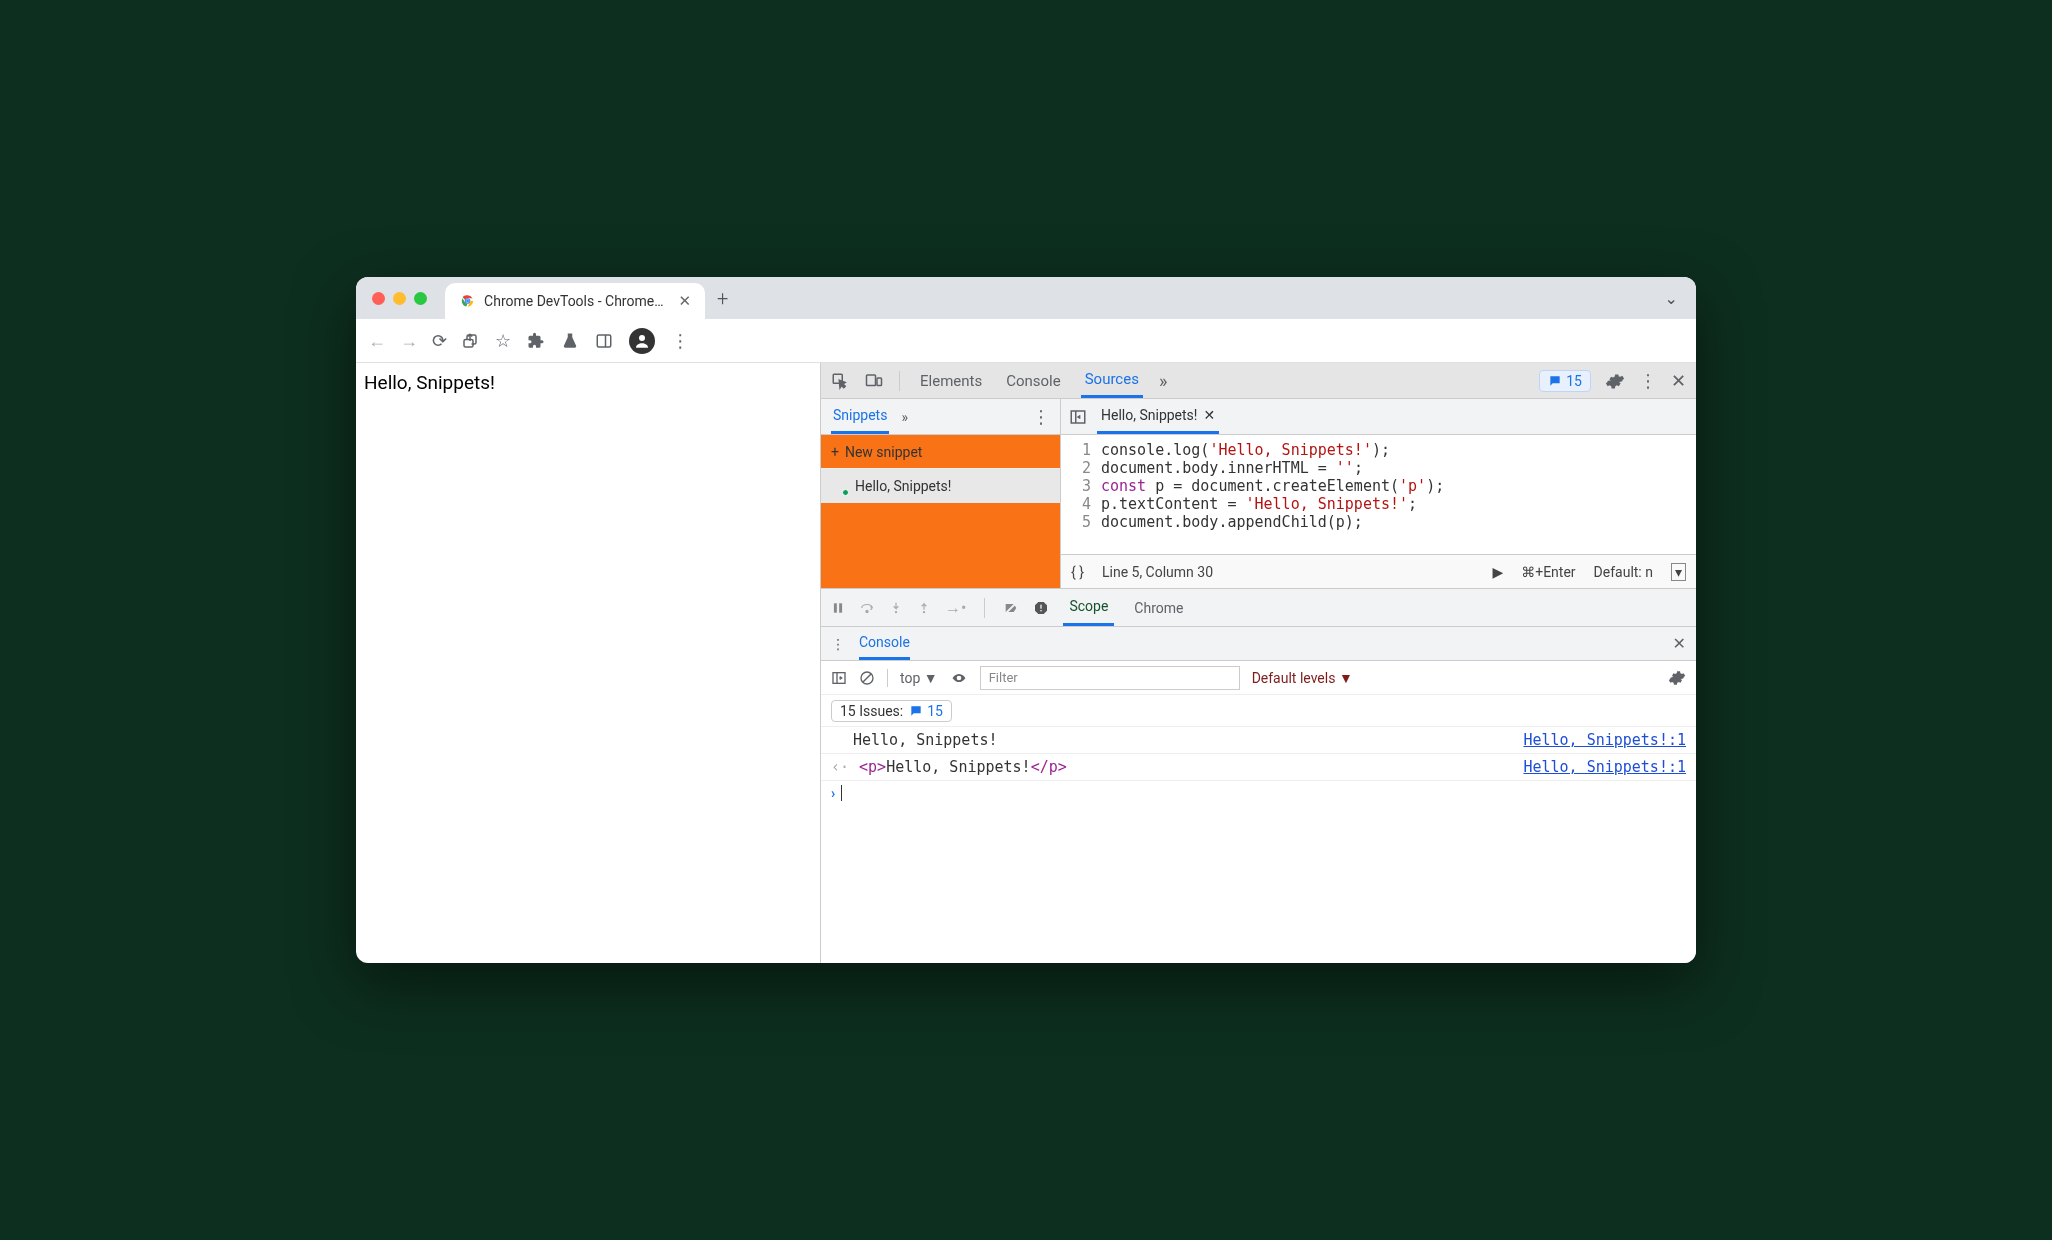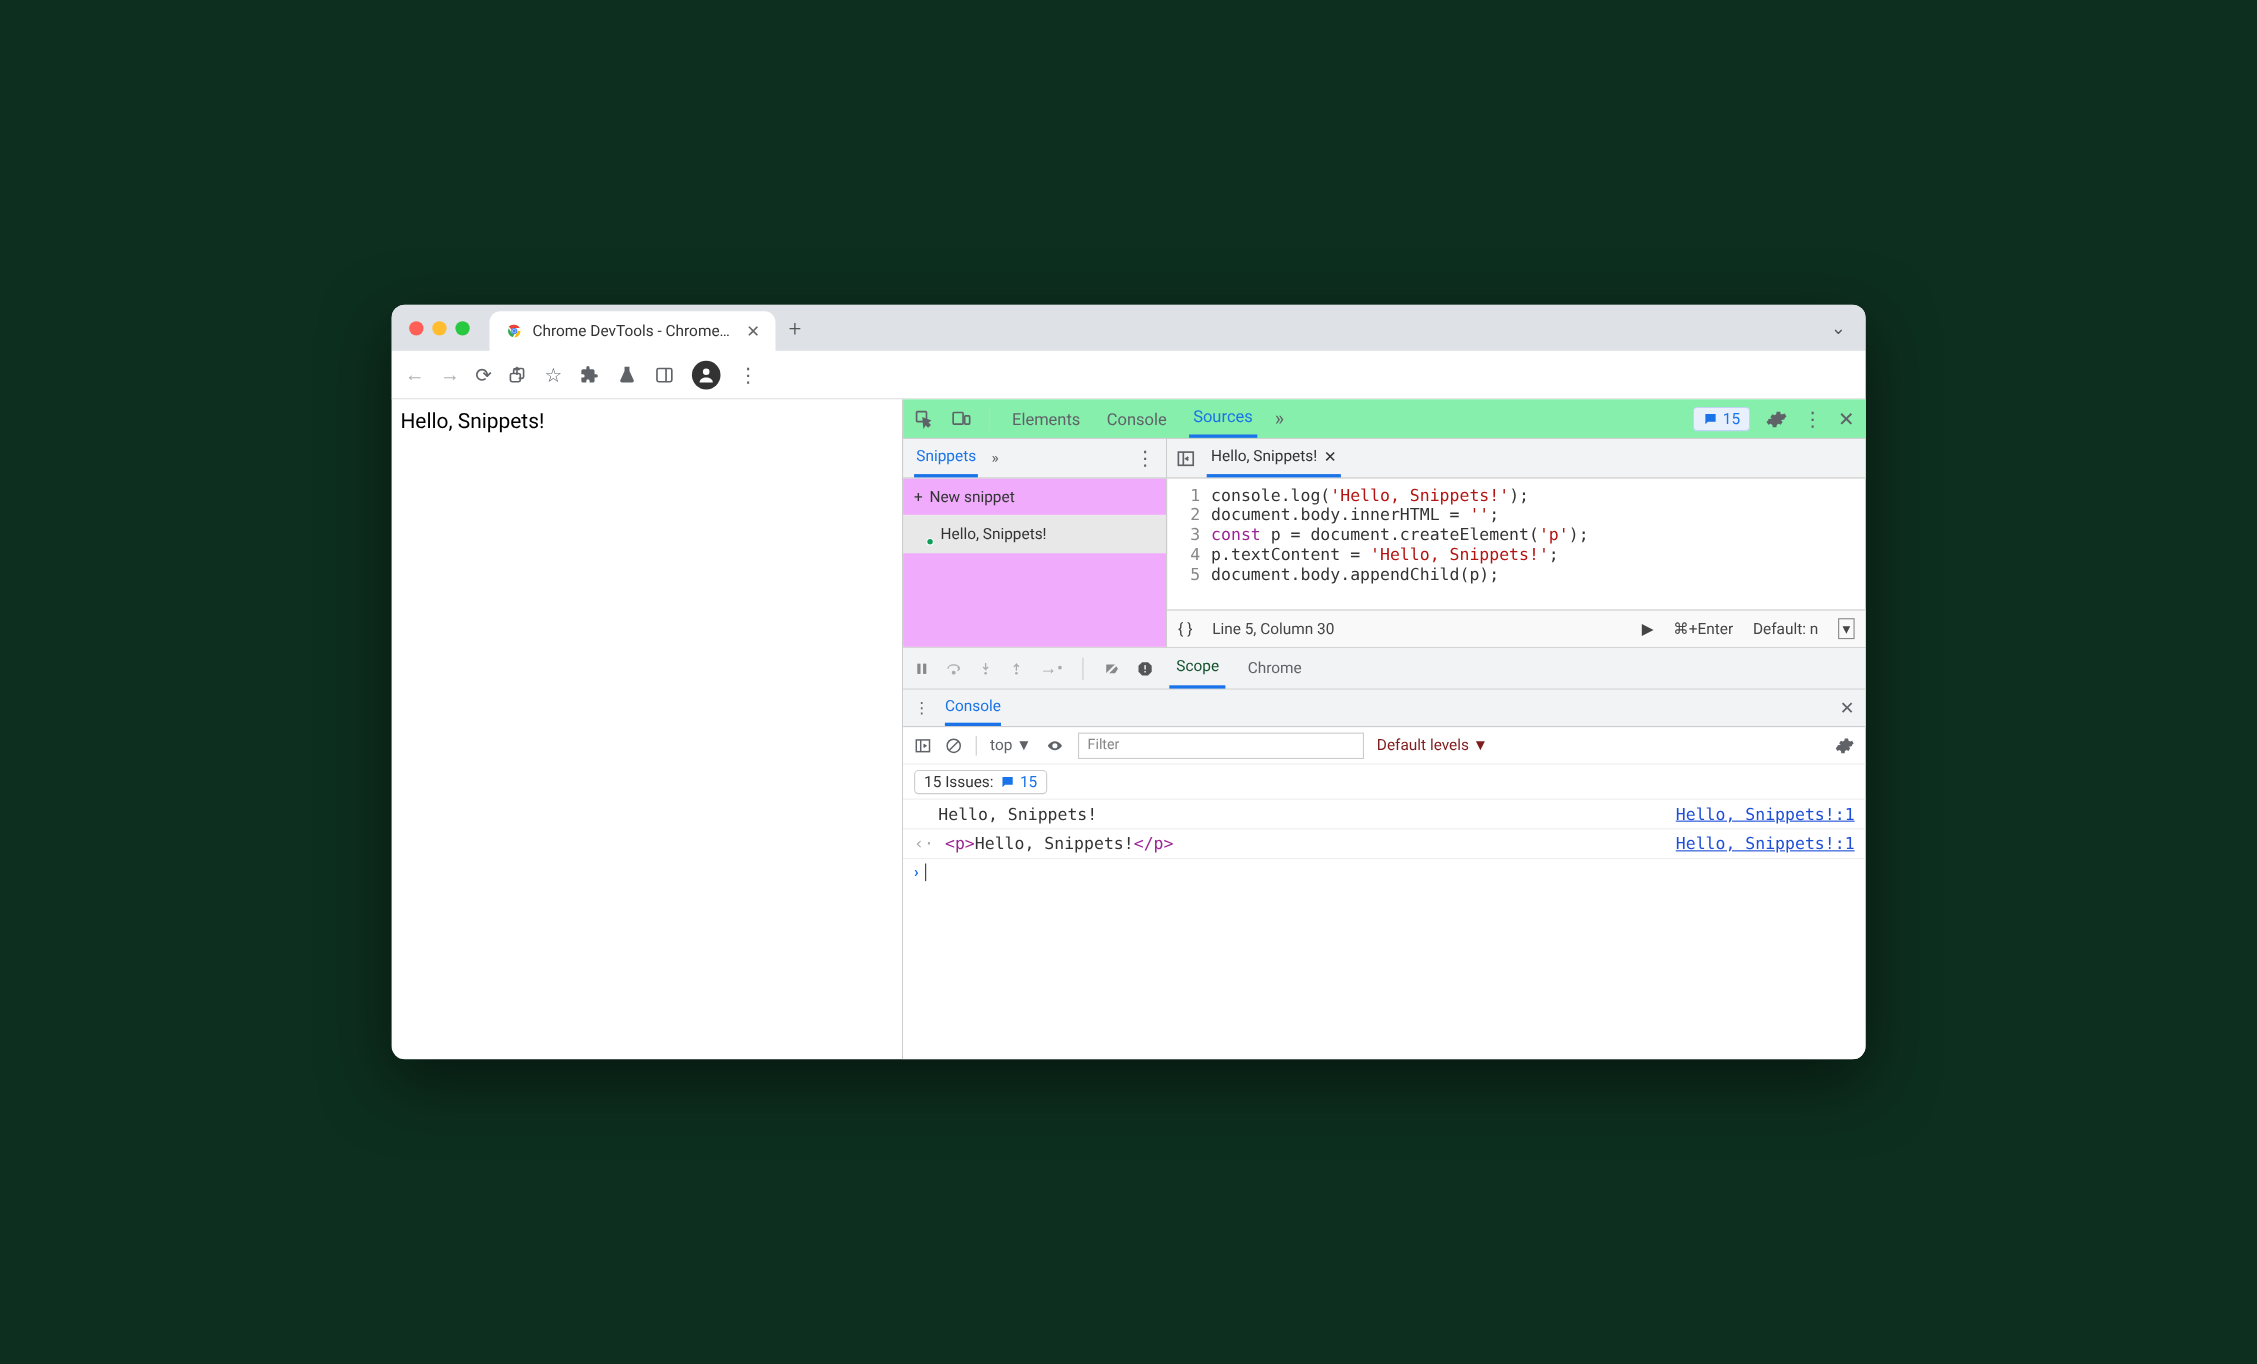--- a/index.html
+++ b/index.html
@@ -84,36 +84,36 @@
   width: 465px;
   padding: 8px;
   font-size: 19px;
   color: #000;
   border-right: 1px solid #ccc;
 }
 
 .devtools { flex: 1; display: flex; flex-direction: column; background: #fff; font-size: 14px; color: #333; }
 .dt-top {
   height: 36px;
-  background: #86efac;
+  background: #e5e5e5;
   border-bottom: 1px solid #ccc;
   display: flex;
   align-items: center;
   padding: 0 10px;
   gap: 16px;
 }
 .dt-top .sep { width:1px; height:20px; background:#ccc; }
 .dt-tab { color: #5f6368; padding: 0 4px; height:100%; display:flex; align-items:center; font-size:15px; }
 .dt-tab.active { color: #1a73e8; border-bottom: 3px solid #1a73e8; }
 .dt-top .right { margin-left: auto; display:flex; align-items:center; gap:14px; }
 .issue-badge { background:#e8f0fe; border-radius:4px; padding:2px 8px; color:#1a73e8; display:flex; align-items:center; gap:4px; font-size:14px; border:1px solid #c0d5f5;}
 .icbtn { color:#5f6368; font-size:18px; }
 
 .sources-row { display:flex; height: 190px; border-bottom:1px solid #ccc; }
-.snippets-pane { width: 240px; border-right:1px solid #ccc; display:flex; flex-direction:column; background:#f0abfc; }
+.snippets-pane { width: 240px; border-right:1px solid #ccc; display:flex; flex-direction:column; background:#f97316; }
 .snip-tabs { height:36px; background:#f1f3f4; border-bottom:1px solid #ccc; display:flex; align-items:center; padding:0 10px; gap:12px; }
 .snip-tabs .lbl { color:#1a73e8; border-bottom:3px solid #1a73e8; height:100%; display:flex; align-items:center; padding:0 2px;}
 .snip-tabs .more { margin-left:auto; color:#5f6368; font-size:18px; }
 .new-snip { height:34px; display:flex; align-items:center; padding:0 10px; gap:6px; color:#333; border-bottom:1px solid #eee;}
 .snip-item { height:34px; background:#e8e8e8; display:flex; align-items:center; padding:0 10px; gap:8px; }
 .snip-icon { width:16px; height:16px; position:relative; }
 .snip-icon .doc { width:14px; height:16px; background:#fbbc04; clip-path: polygon(0 0, 70% 0, 100% 25%, 100% 100%, 0 100%); }
 .snip-icon .dot2 { position:absolute; bottom:-2px; right:-2px; width:7px; height:7px; border-radius:50%; background:#0f9d58; border:1px solid #fff;}
 .editor-pane { flex:1; display:flex; flex-direction:column; }
 .ed-tabs { height:36px; background:#f1f3f4; border-bottom:1px solid #ccc; display:flex; align-items:center; padding:0 8px; gap:10px; }

